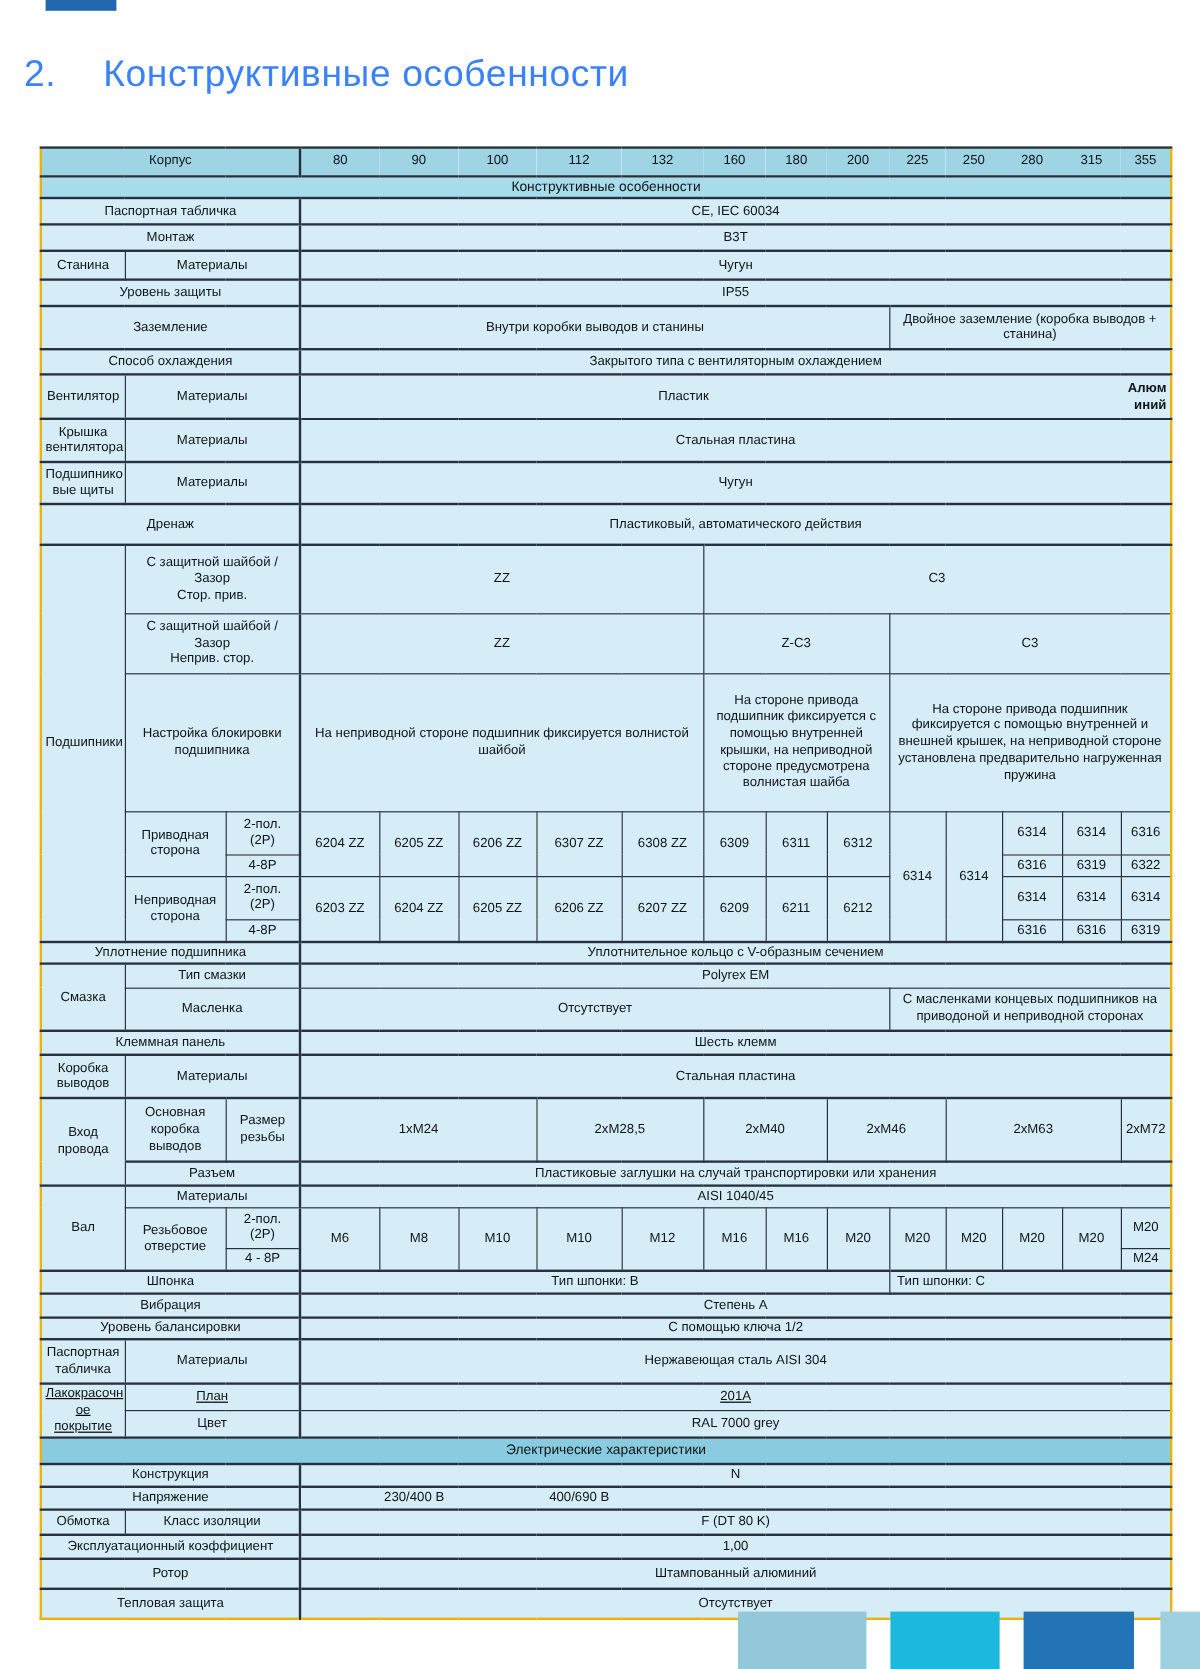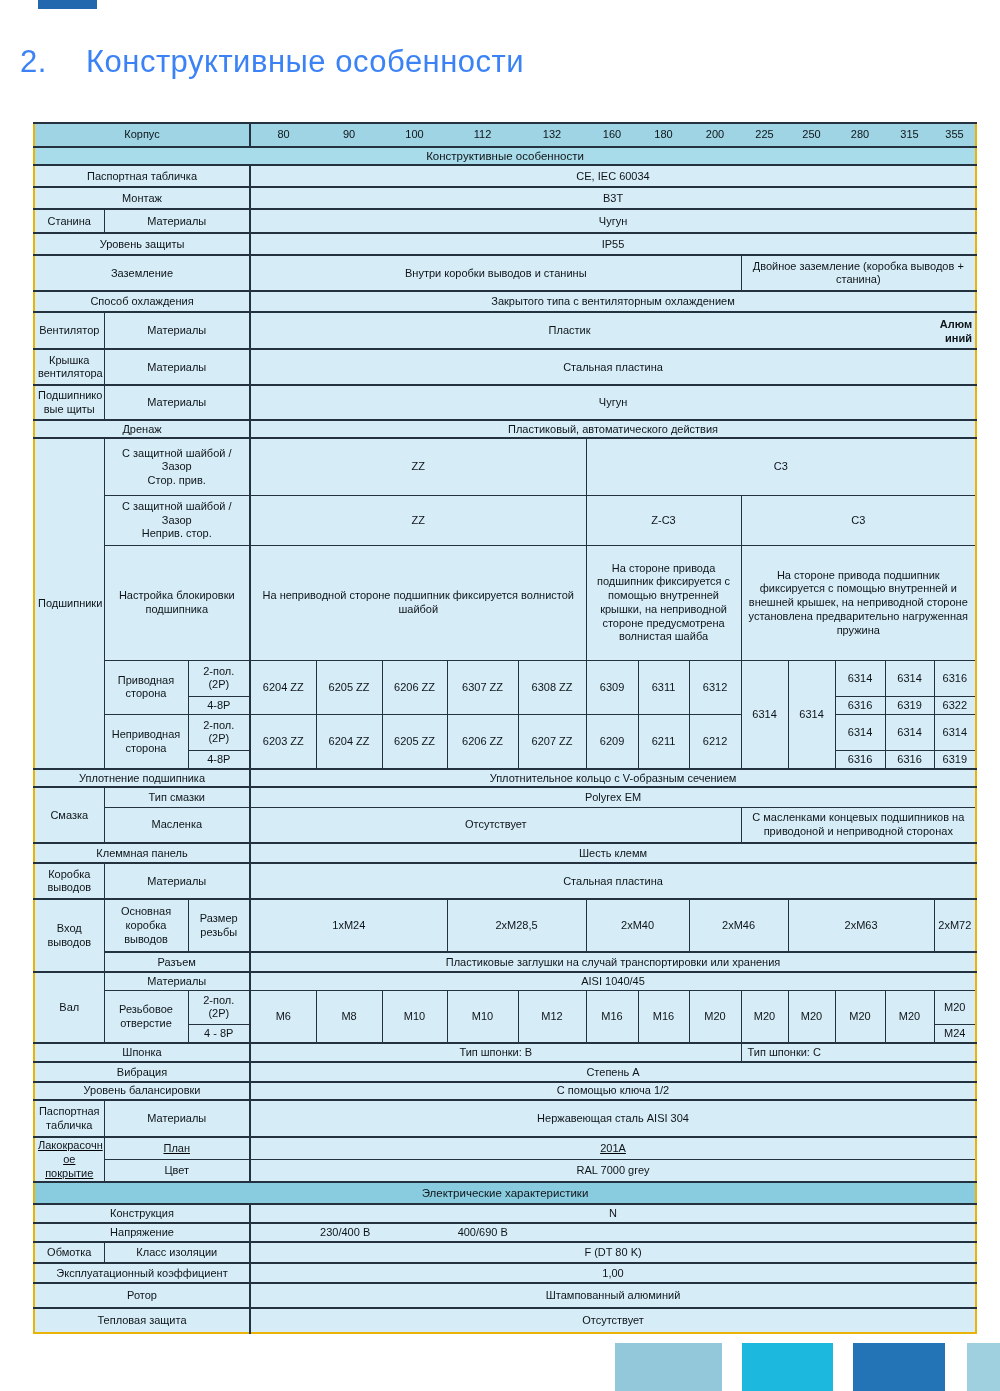--- a/index.html
+++ b/index.html
@@ -129,21 +129,21 @@
       <tr class="mj" style="height: 36px;">
         <td>Крышка вентилятора</td>
         <td colspan="2">Материалы</td>
         <td colspan="13" class="dl">Стальная пластина</td>
       </tr>
       <tr class="mj" style="height: 35px;">
         <td>Подшипнико​вые щиты</td>
         <td colspan="2">Материалы</td>
         <td colspan="13" class="dl">Чугун</td>
       </tr>
-      <tr class="mj" style="height: 18px; margin-top: 24px;">
+      <tr class="mj" style="height: 34px; margin-top: 24px;">
         <td colspan="3">Дренаж</td>
         <td colspan="13" class="dl">Пластиковый, автоматического действия</td>
       </tr>
       <tr class="mj" style="height: 57px;">
         <td rowspan="7">Подшипники</td>
         <td colspan="2" class="pl">С защитной шайбой /
 Зазор
 Стор. прив.</td>
         <td colspan="5" class="dl">ZZ</td>
         <td colspan="8">C3</td>
@@ -225,21 +225,21 @@
       <tr class="mj" style="height: 20px;">
         <td colspan="3">Клеммная панель</td>
         <td colspan="13" class="dl">Шесть клемм</td>
       </tr>
       <tr class="mj" style="height: 36px;">
         <td>Коробка выводов</td>
         <td colspan="2">Материалы</td>
         <td colspan="13" class="dl">Стальная пластина</td>
       </tr>
       <tr class="mj" style="height: 53px;">
-        <td rowspan="2">Вход выводов</td>
+        <td rowspan="2">Вход провода</td>
         <td>Основная коробка выводов</td>
         <td>Размер резьбы</td>
         <td colspan="3" class="dl">1xM24</td>
         <td colspan="2">2xM28,5</td>
         <td colspan="2">2xM40</td>
         <td colspan="2">2xM46</td>
         <td colspan="3">2xM63</td>
         <td>2xM72</td>
       </tr>
       <tr class="mj" style="height: 20px; border-radius: 10px;">

